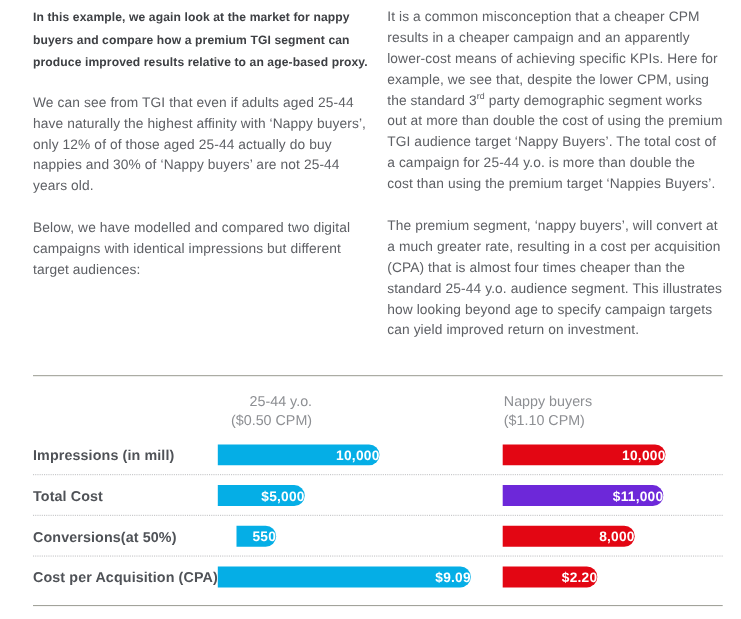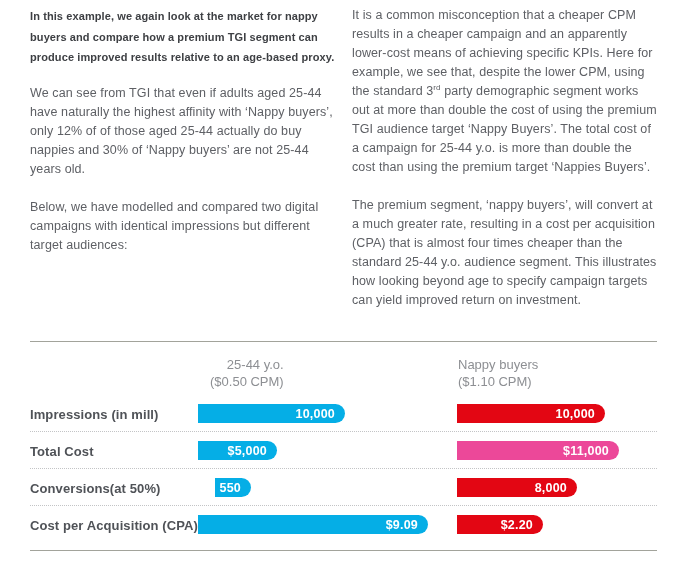--- a/index.html
+++ b/index.html
@@ -47,21 +47,20 @@
   .row-label {
     position: absolute; left: 0; top: 50%; transform: translateY(-50%);
     font-size: 13px; font-weight: bold; color: #4f5257; letter-spacing: 0.1px;
     white-space: nowrap;
   }
   .bar {
     position: absolute; top: 0; height: 19px;
     border-radius: 0 10px 10px 0;
     box-sizing: border-box;
     display: flex; align-items: center; justify-content: flex-end;
-    padding-right: 10px;
     color: #ffffff; font-size: 12.5px; font-weight: bold; letter-spacing: 0.2px;
     white-space: nowrap; overflow: hidden;
   }
   .bar.blue { left: 168px; }
   .bar.red  { left: 427px; }
   .dotted-sep {
     position: absolute; left: 0; width: 627px; height: 0;
     border-top: 1px dotted #c3c4c6;
   }
   .sep-1 { top: 90px; } .sep-2 { top: 127px; } .sep-3 { top: 164px; }
@@ -97,21 +96,21 @@
     <div class="chart-row row-1">
       <span class="row-label">Impressions (in mill)</span>
       <div class="bar blue" style="width: 147px; background: rgb(5, 174, 230);">10,000</div>
       <div class="bar red" style="width: 148px; background: rgb(227, 6, 19);">10,000</div>
     </div>
     <div class="dotted-sep sep-1"></div>
 
     <div class="chart-row row-2">
       <span class="row-label">Total Cost</span>
       <div class="bar blue" style="width: 79px; background: rgb(5, 174, 230);">$5,000</div>
-      <div class="bar red" style="width: 162px; background: #ec4899;">$11,000</div>
+      <div class="bar red" style="width: 146px; background: #6d28d9;">$11,000</div>
     </div>
     <div class="dotted-sep sep-2"></div>
 
     <div class="chart-row row-3">
       <span class="row-label">Conversions(at 50%)</span>
       <div class="bar blue" style="width: 36px; background: rgb(5, 174, 230); margin-left: 17px;">550</div>
       <div class="bar red" style="width: 120px; background: rgb(227, 6, 19);">8,000</div>
     </div>
     <div class="dotted-sep sep-3"></div>
 

